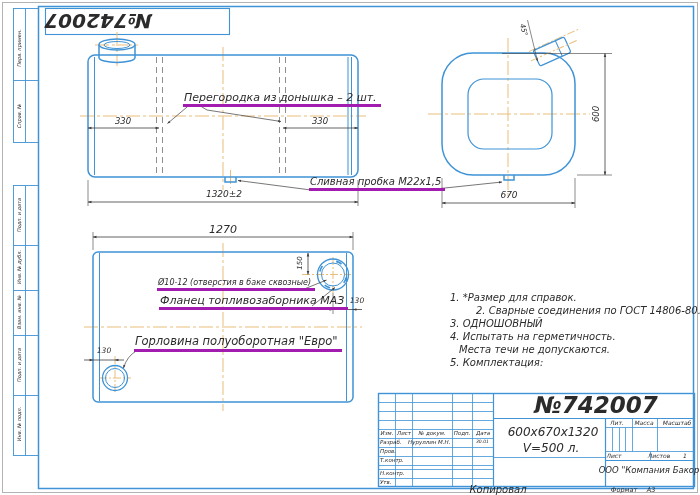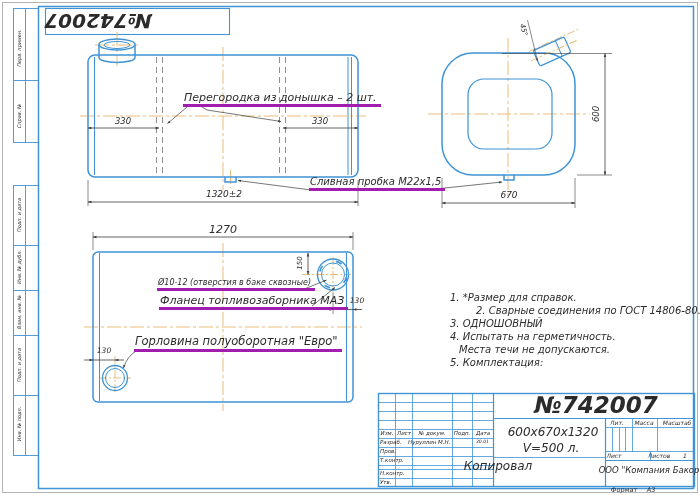--- a/index.html
+++ b/index.html
@@ -223,17 +223,17 @@
 <div class="t c" style="left:462px;top:434px;font-size:5.5px;">Подп.</div>
 <div class="t c" style="left:483px;top:434px;font-size:5.5px;">Дата</div>
 <div class="t" style="left:380px;top:440px;font-size:5.5px;">Разраб.</div>
 <div class="t" style="left:408px;top:440px;font-size:5.5px;">Нуруллин М.Н.</div>
 <div class="t" style="left:476px;top:440px;font-size:4.5px;">30.01</div>
 <div class="t" style="left:380px;top:449px;font-size:5.5px;">Пров.</div>
 <div class="t" style="left:380px;top:458px;font-size:5.5px;">Т.контр.</div>
 <div class="t" style="left:380px;top:471px;font-size:5.5px;">Н.контр.</div>
 <div class="t" style="left:380px;top:480px;font-size:5.5px;">Утв.</div>
 
-<div class="t c" style="left:498px;top:466px;font-size:12px;">Копировал</div>
+<div class="t c" style="left:498px;top:490px;font-size:10px;">Копировал</div>
 <div class="t c" style="left:624px;top:490px;font-size:6.5px;">Формат</div>
 <div class="t c" style="left:651px;top:490px;font-size:6.5px;">А3</div>
 
 </div>
 
 </body></html>

